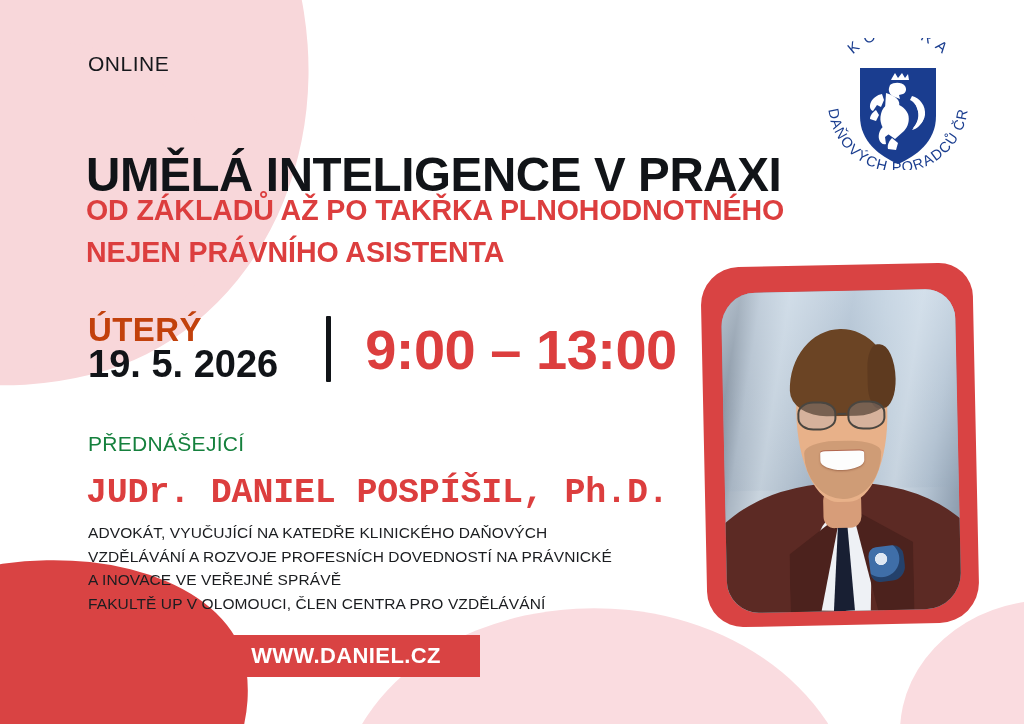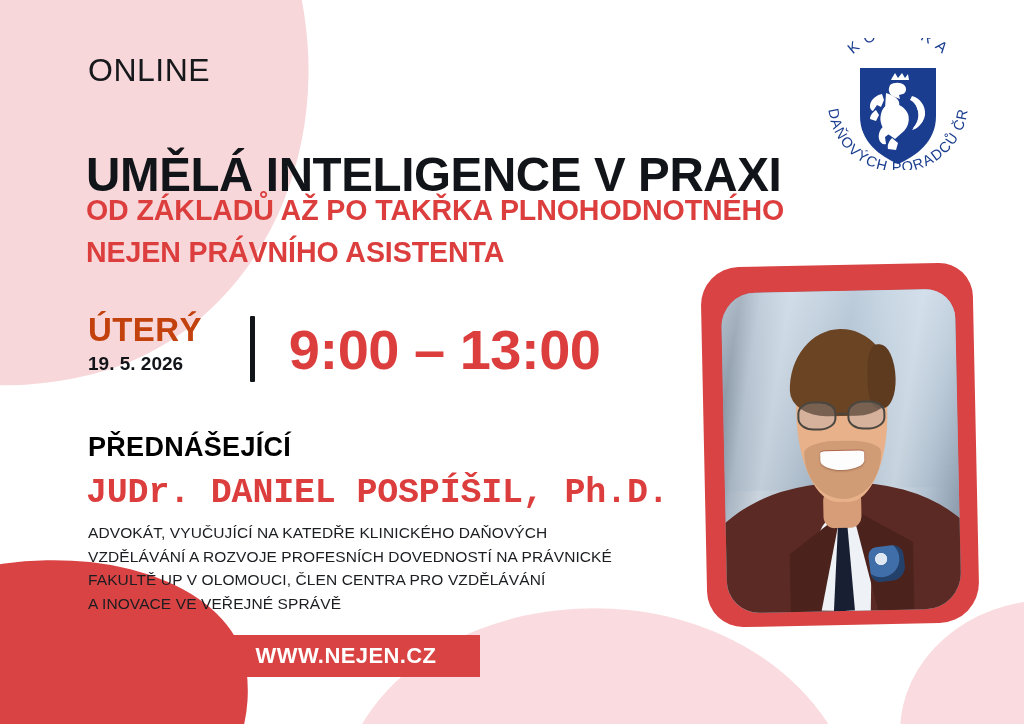--- a/index.html
+++ b/index.html
@@ -65,21 +65,21 @@
     border-radius: 50% 50% 45% 55% / 55% 50% 50% 45%;
   }
 
   
   .content { position: absolute; inset: 0; }
 
   .kicker {
     position: absolute;
     left: 88px;
     top: 52px;
-    font-size: 32px;
+    font-size: 21px;
     letter-spacing: 0.5px;
     font-weight: 400;
     color: #16181c;
     font-family: "Liberation Sans", sans-serif;
   }
 
   .headline {
     position: absolute;
     left: 86px;
     top: 113px;
@@ -121,21 +121,21 @@
   .weekday {
     color: #c2410c;
     font-size: 33px;
     font-weight: 700;
     letter-spacing: 0.4px;
     line-height: 30px;
     font-family: "Liberation Sans", sans-serif;
   }
   .date-value {
     color: #111418;
-    font-size: 19px;
+    font-size: 38px;
     font-weight: 700;
     letter-spacing: 0px;
     line-height: 38px;
     font-family: "Liberation Sans", sans-serif;
   }
   .dt-divider {
     width: 5px;
     height: 66px;
     background: #111418;
     margin: 0 34px 0 48px;
@@ -148,24 +148,24 @@
     letter-spacing: -0.5px;
     font-family: "Liberation Sans", sans-serif;
     white-space: nowrap;
   }
 
   
   .speaker-label {
     position: absolute;
     left: 88px;
     top: 432px;
-    font-size: 27px;
-    font-weight: 700;
+    font-size: 21px;
+    font-weight: 400;
     letter-spacing: 0.3px;
-    color: #000000;
+    color: #15803d;
     font-family: "Liberation Sans", sans-serif;
   }
   .speaker-name {
     position: absolute;
     left: 86px;
     top: 473px;
     font-size: 35px;
     font-weight: 700;
     letter-spacing: -0.2px;
     color: #DC3E3E;
@@ -419,25 +419,25 @@
       </div>
       <div class="dt-divider"></div>
       <div class="time-value">9:00 – 13:00</div>
     </div>
 
     <div class="speaker-label">PŘEDNÁŠEJÍCÍ</div>
     <div class="speaker-name">JUDr. DANIEL POSPÍŠIL, Ph.D.</div>
     <div class="speaker-bio">
       <span>ADVOKÁT, VYUČUJÍCÍ NA KATEDŘE KLINICKÉHO DAŇOVÝCH</span>
       <span>VZDĚLÁVÁNÍ A ROZVOJE PROFESNÍCH DOVEDNOSTÍ NA PRÁVNICKÉ</span>
+      <span>A INOVACE VE VEŘEJNÉ SPRÁVĚ</span>
       <span>FAKULTĚ UP V OLOMOUCI, ČLEN CENTRA PRO VZDĚLÁVÁNÍ</span>
-      <span>A INOVACE VE VEŘEJNÉ SPRÁVĚ</span>
     </div>
 
-    <a class="cta" href="#">WWW.NEJEN.CZ</a>
+    <a class="cta" href="#">WWW.DANIEL.CZ</a>
 
     <div class="logo">
       <svg viewBox="0 0 172 132" xmlns="http://www.w3.org/2000/svg" aria-hidden="true">
         <defs>
           <path id="arcTop" d="M 22 62 A 64 64 0 0 1 150 62" fill="none"></path>
           <path id="arcBottom" d="M 16 64 A 70 70 0 0 0 156 64" fill="none"></path>
         </defs>
 
         <path d="M 48 30 L 124 30 L 124 78 C 124 104 104 118 86 126
                  C 68 118 48 104 48 78 Z" fill="#1A3D8F"></path>

